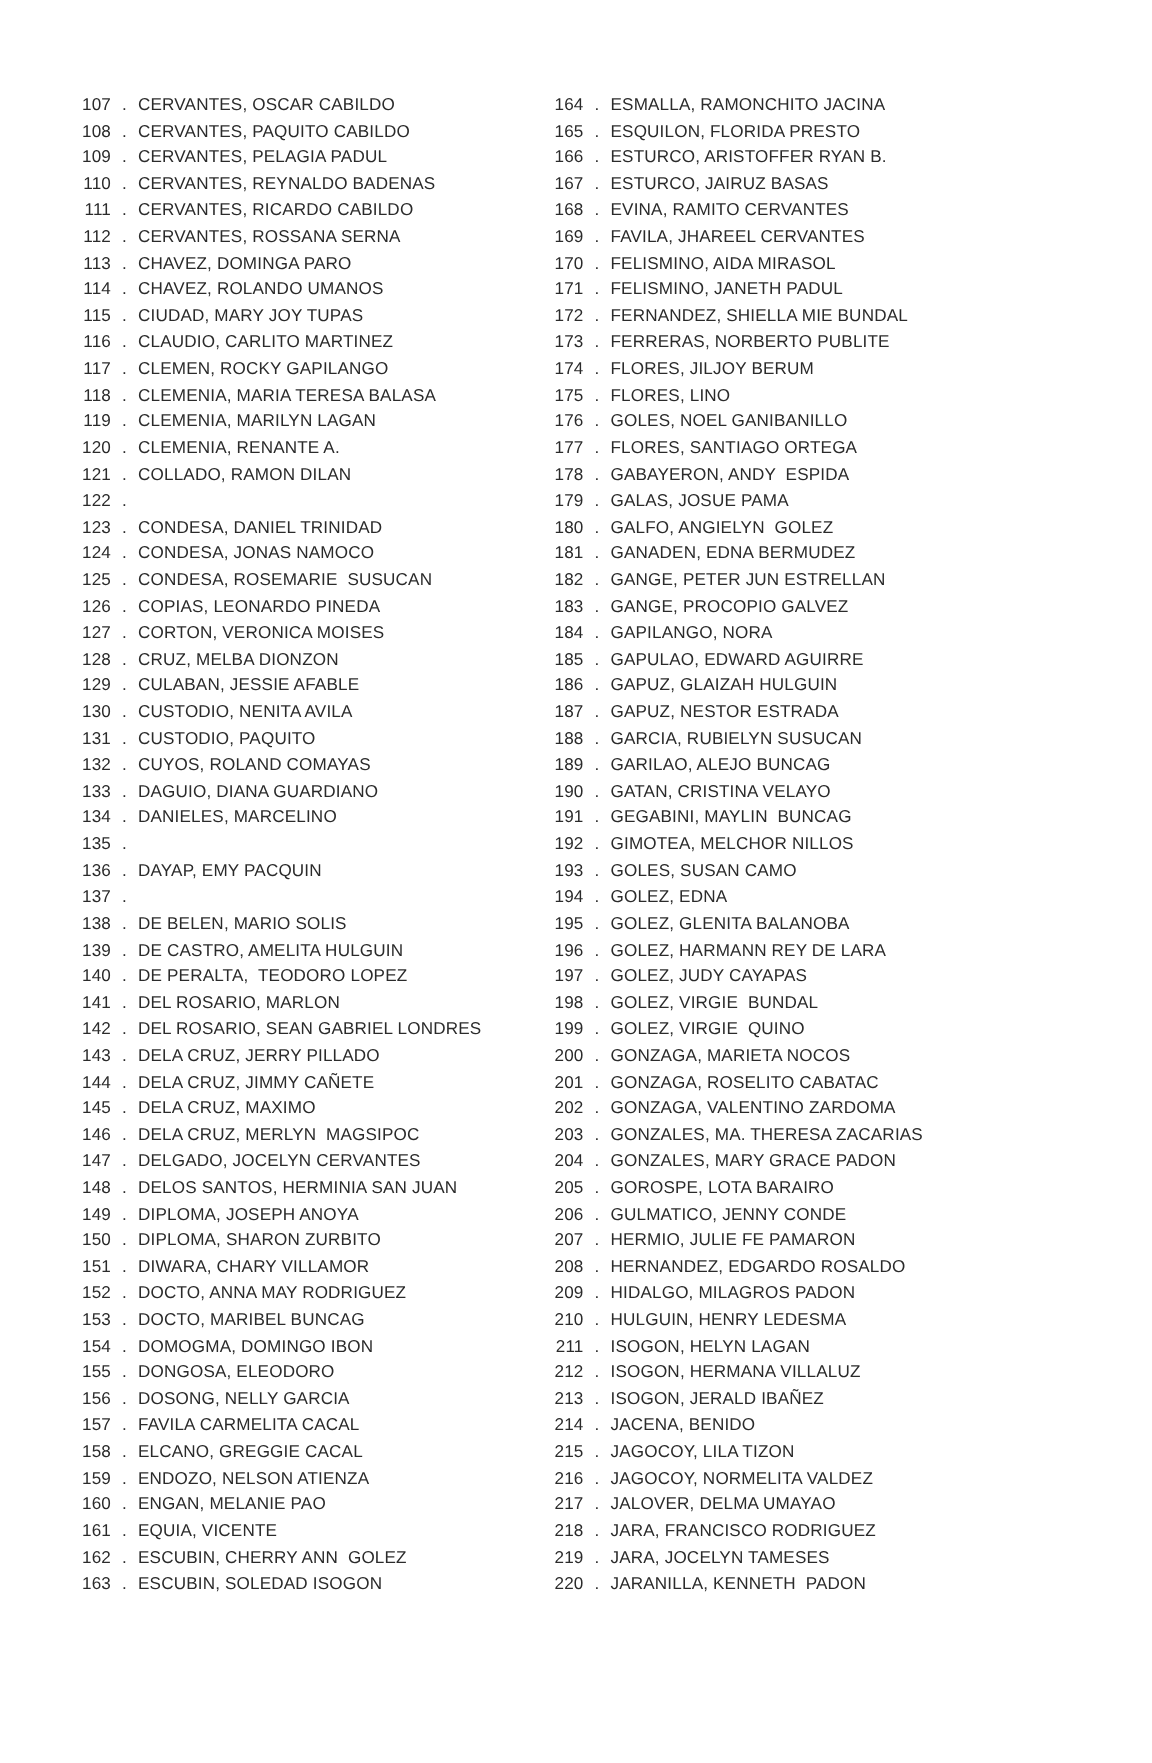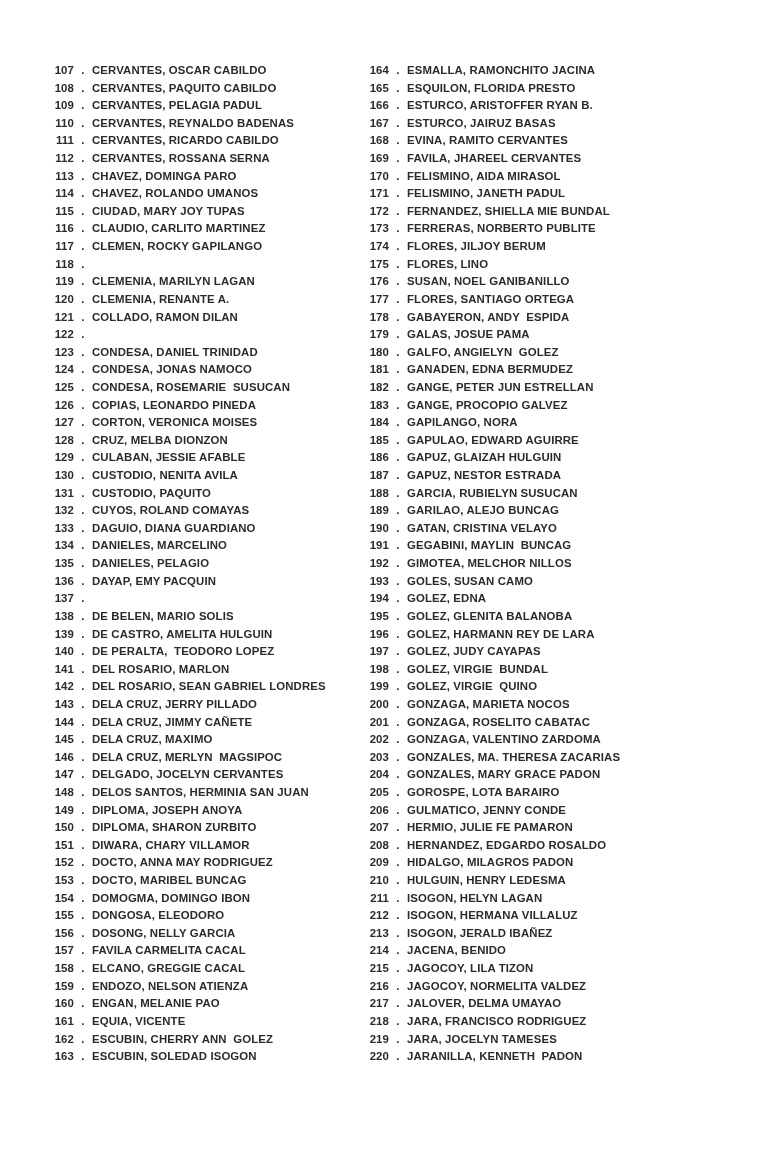--- a/index.html
+++ b/index.html
@@ -20,21 +20,20 @@
     width: 768px;
     height: 1175px;
     box-sizing: border-box;
     padding: 62px 40px 0 40px;
   }
   .columns {
     display: flex;
     flex-direction: row;
     align-items: flex-start;
     gap: 0;
-    font-weight: bold;
   }
   .column {
     width: 315px;
     flex: 0 0 315px;
   }
   .column.right {
     margin-left: 0;
   }
   .entry {
     display: flex;
@@ -74,38 +73,38 @@
         <div class="entry"><span class="num">108</span><span class="dot">.</span><span class="name">CERVANTES, PAQUITO CABILDO</span></div>
         <div class="entry"><span class="num">109</span><span class="dot">.</span><span class="name">CERVANTES, PELAGIA PADUL</span></div>
         <div class="entry"><span class="num">110</span><span class="dot">.</span><span class="name">CERVANTES, REYNALDO BADENAS</span></div>
         <div class="entry"><span class="num">111</span><span class="dot">.</span><span class="name">CERVANTES, RICARDO CABILDO</span></div>
         <div class="entry"><span class="num">112</span><span class="dot">.</span><span class="name">CERVANTES, ROSSANA SERNA</span></div>
         <div class="entry"><span class="num">113</span><span class="dot">.</span><span class="name">CHAVEZ, DOMINGA PARO</span></div>
         <div class="entry"><span class="num">114</span><span class="dot">.</span><span class="name">CHAVEZ, ROLANDO UMANOS</span></div>
         <div class="entry"><span class="num">115</span><span class="dot">.</span><span class="name">CIUDAD, MARY JOY TUPAS</span></div>
         <div class="entry"><span class="num">116</span><span class="dot">.</span><span class="name">CLAUDIO, CARLITO MARTINEZ</span></div>
         <div class="entry"><span class="num">117</span><span class="dot">.</span><span class="name">CLEMEN, ROCKY GAPILANGO</span></div>
-        <div class="entry"><span class="num">118</span><span class="dot">.</span></div>
+        <div class="entry"><span class="num">118</span><span class="dot">.</span><span class="name">CLEMENIA, MARIA TERESA BALASA</span></div>
         <div class="entry"><span class="num">119</span><span class="dot">.</span><span class="name">CLEMENIA, MARILYN LAGAN</span></div>
         <div class="entry"><span class="num">120</span><span class="dot">.</span><span class="name">CLEMENIA, RENANTE A.</span></div>
         <div class="entry"><span class="num">121</span><span class="dot">.</span><span class="name">COLLADO, RAMON DILAN</span></div>
         <div class="entry"><span class="num">122</span><span class="dot">.</span></div>
         <div class="entry"><span class="num">123</span><span class="dot">.</span><span class="name">CONDESA, DANIEL TRINIDAD</span></div>
         <div class="entry"><span class="num">124</span><span class="dot">.</span><span class="name">CONDESA, JONAS NAMOCO</span></div>
         <div class="entry"><span class="num">125</span><span class="dot">.</span><span class="name">CONDESA, ROSEMARIE  SUSUCAN</span></div>
         <div class="entry"><span class="num">126</span><span class="dot">.</span><span class="name">COPIAS, LEONARDO PINEDA</span></div>
         <div class="entry"><span class="num">127</span><span class="dot">.</span><span class="name">CORTON, VERONICA MOISES</span></div>
         <div class="entry"><span class="num">128</span><span class="dot">.</span><span class="name">CRUZ, MELBA DIONZON</span></div>
         <div class="entry"><span class="num">129</span><span class="dot">.</span><span class="name">CULABAN, JESSIE AFABLE</span></div>
         <div class="entry"><span class="num">130</span><span class="dot">.</span><span class="name">CUSTODIO, NENITA AVILA</span></div>
         <div class="entry"><span class="num">131</span><span class="dot">.</span><span class="name">CUSTODIO, PAQUITO</span></div>
         <div class="entry"><span class="num">132</span><span class="dot">.</span><span class="name">CUYOS, ROLAND COMAYAS</span></div>
         <div class="entry"><span class="num">133</span><span class="dot">.</span><span class="name">DAGUIO, DIANA GUARDIANO</span></div>
         <div class="entry"><span class="num">134</span><span class="dot">.</span><span class="name">DANIELES, MARCELINO</span></div>
-        <div class="entry"><span class="num">135</span><span class="dot">.</span><span class="name">DANIELES, PELAGIO</span></div>
+        <div class="entry"><span class="num">135</span><span class="dot">.</span></div>
         <div class="entry"><span class="num">136</span><span class="dot">.</span><span class="name">DAYAP, EMY PACQUIN</span></div>
         <div class="entry"><span class="num">137</span><span class="dot">.</span></div>
         <div class="entry"><span class="num">138</span><span class="dot">.</span><span class="name">DE BELEN, MARIO SOLIS</span></div>
         <div class="entry"><span class="num">139</span><span class="dot">.</span><span class="name">DE CASTRO, AMELITA HULGUIN</span></div>
         <div class="entry"><span class="num">140</span><span class="dot">.</span><span class="name">DE PERALTA,  TEODORO LOPEZ</span></div>
         <div class="entry"><span class="num">141</span><span class="dot">.</span><span class="name">DEL ROSARIO, MARLON</span></div>
         <div class="entry"><span class="num">142</span><span class="dot">.</span><span class="name">DEL ROSARIO, SEAN GABRIEL LONDRES</span></div>
         <div class="entry"><span class="num">143</span><span class="dot">.</span><span class="name">DELA CRUZ, JERRY PILLADO</span></div>
         <div class="entry"><span class="num">144</span><span class="dot">.</span><span class="name">DELA CRUZ, JIMMY CAÑETE</span></div>
         <div class="entry"><span class="num">145</span><span class="dot">.</span><span class="name">DELA CRUZ, MAXIMO</span></div>
@@ -134,21 +133,21 @@
         <div class="entry"><span class="num">166</span><span class="dot">.</span><span class="name">ESTURCO, ARISTOFFER RYAN B.</span></div>
         <div class="entry"><span class="num">167</span><span class="dot">.</span><span class="name">ESTURCO, JAIRUZ BASAS</span></div>
         <div class="entry"><span class="num">168</span><span class="dot">.</span><span class="name">EVINA, RAMITO CERVANTES</span></div>
         <div class="entry"><span class="num">169</span><span class="dot">.</span><span class="name">FAVILA, JHAREEL CERVANTES</span></div>
         <div class="entry"><span class="num">170</span><span class="dot">.</span><span class="name">FELISMINO, AIDA MIRASOL</span></div>
         <div class="entry"><span class="num">171</span><span class="dot">.</span><span class="name">FELISMINO, JANETH PADUL</span></div>
         <div class="entry"><span class="num">172</span><span class="dot">.</span><span class="name">FERNANDEZ, SHIELLA MIE BUNDAL</span></div>
         <div class="entry"><span class="num">173</span><span class="dot">.</span><span class="name">FERRERAS, NORBERTO PUBLITE</span></div>
         <div class="entry"><span class="num">174</span><span class="dot">.</span><span class="name">FLORES, JILJOY BERUM</span></div>
         <div class="entry"><span class="num">175</span><span class="dot">.</span><span class="name">FLORES, LINO</span></div>
-        <div class="entry"><span class="num">176</span><span class="dot">.</span><span class="name">SUSAN, NOEL GANIBANILLO</span></div>
+        <div class="entry"><span class="num">176</span><span class="dot">.</span><span class="name">GOLES, NOEL GANIBANILLO</span></div>
         <div class="entry"><span class="num">177</span><span class="dot">.</span><span class="name">FLORES, SANTIAGO ORTEGA</span></div>
         <div class="entry"><span class="num">178</span><span class="dot">.</span><span class="name">GABAYERON, ANDY  ESPIDA</span></div>
         <div class="entry"><span class="num">179</span><span class="dot">.</span><span class="name">GALAS, JOSUE PAMA</span></div>
         <div class="entry"><span class="num">180</span><span class="dot">.</span><span class="name">GALFO, ANGIELYN  GOLEZ</span></div>
         <div class="entry"><span class="num">181</span><span class="dot">.</span><span class="name">GANADEN, EDNA BERMUDEZ</span></div>
         <div class="entry"><span class="num">182</span><span class="dot">.</span><span class="name">GANGE, PETER JUN ESTRELLAN</span></div>
         <div class="entry"><span class="num">183</span><span class="dot">.</span><span class="name">GANGE, PROCOPIO GALVEZ</span></div>
         <div class="entry"><span class="num">184</span><span class="dot">.</span><span class="name">GAPILANGO, NORA</span></div>
         <div class="entry"><span class="num">185</span><span class="dot">.</span><span class="name">GAPULAO, EDWARD AGUIRRE</span></div>
         <div class="entry"><span class="num">186</span><span class="dot">.</span><span class="name">GAPUZ, GLAIZAH HULGUIN</span></div>

